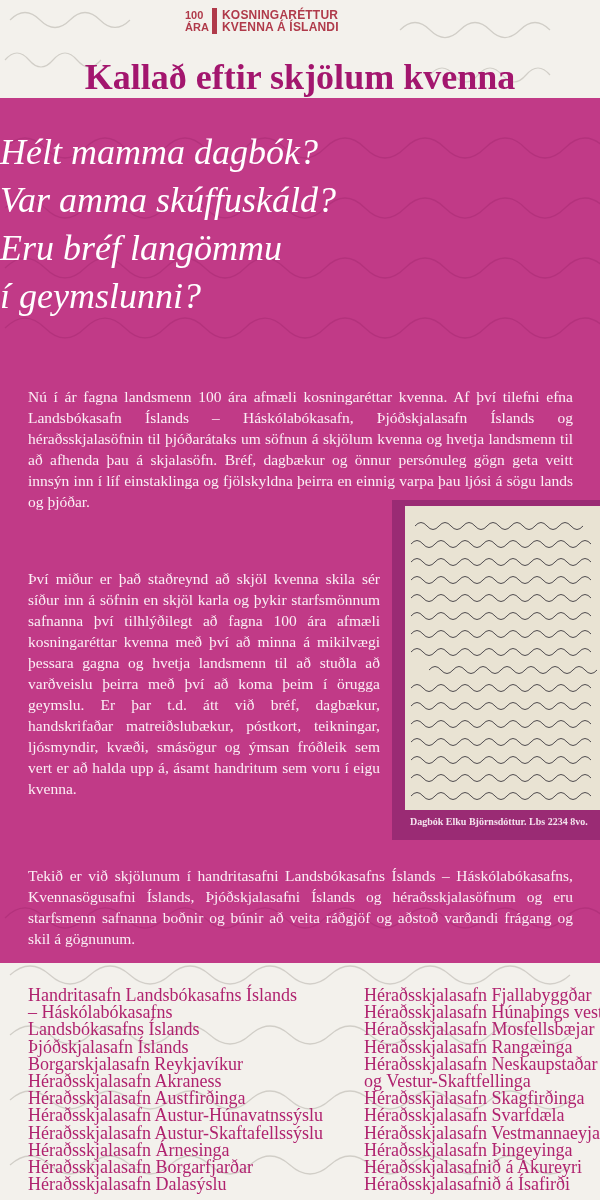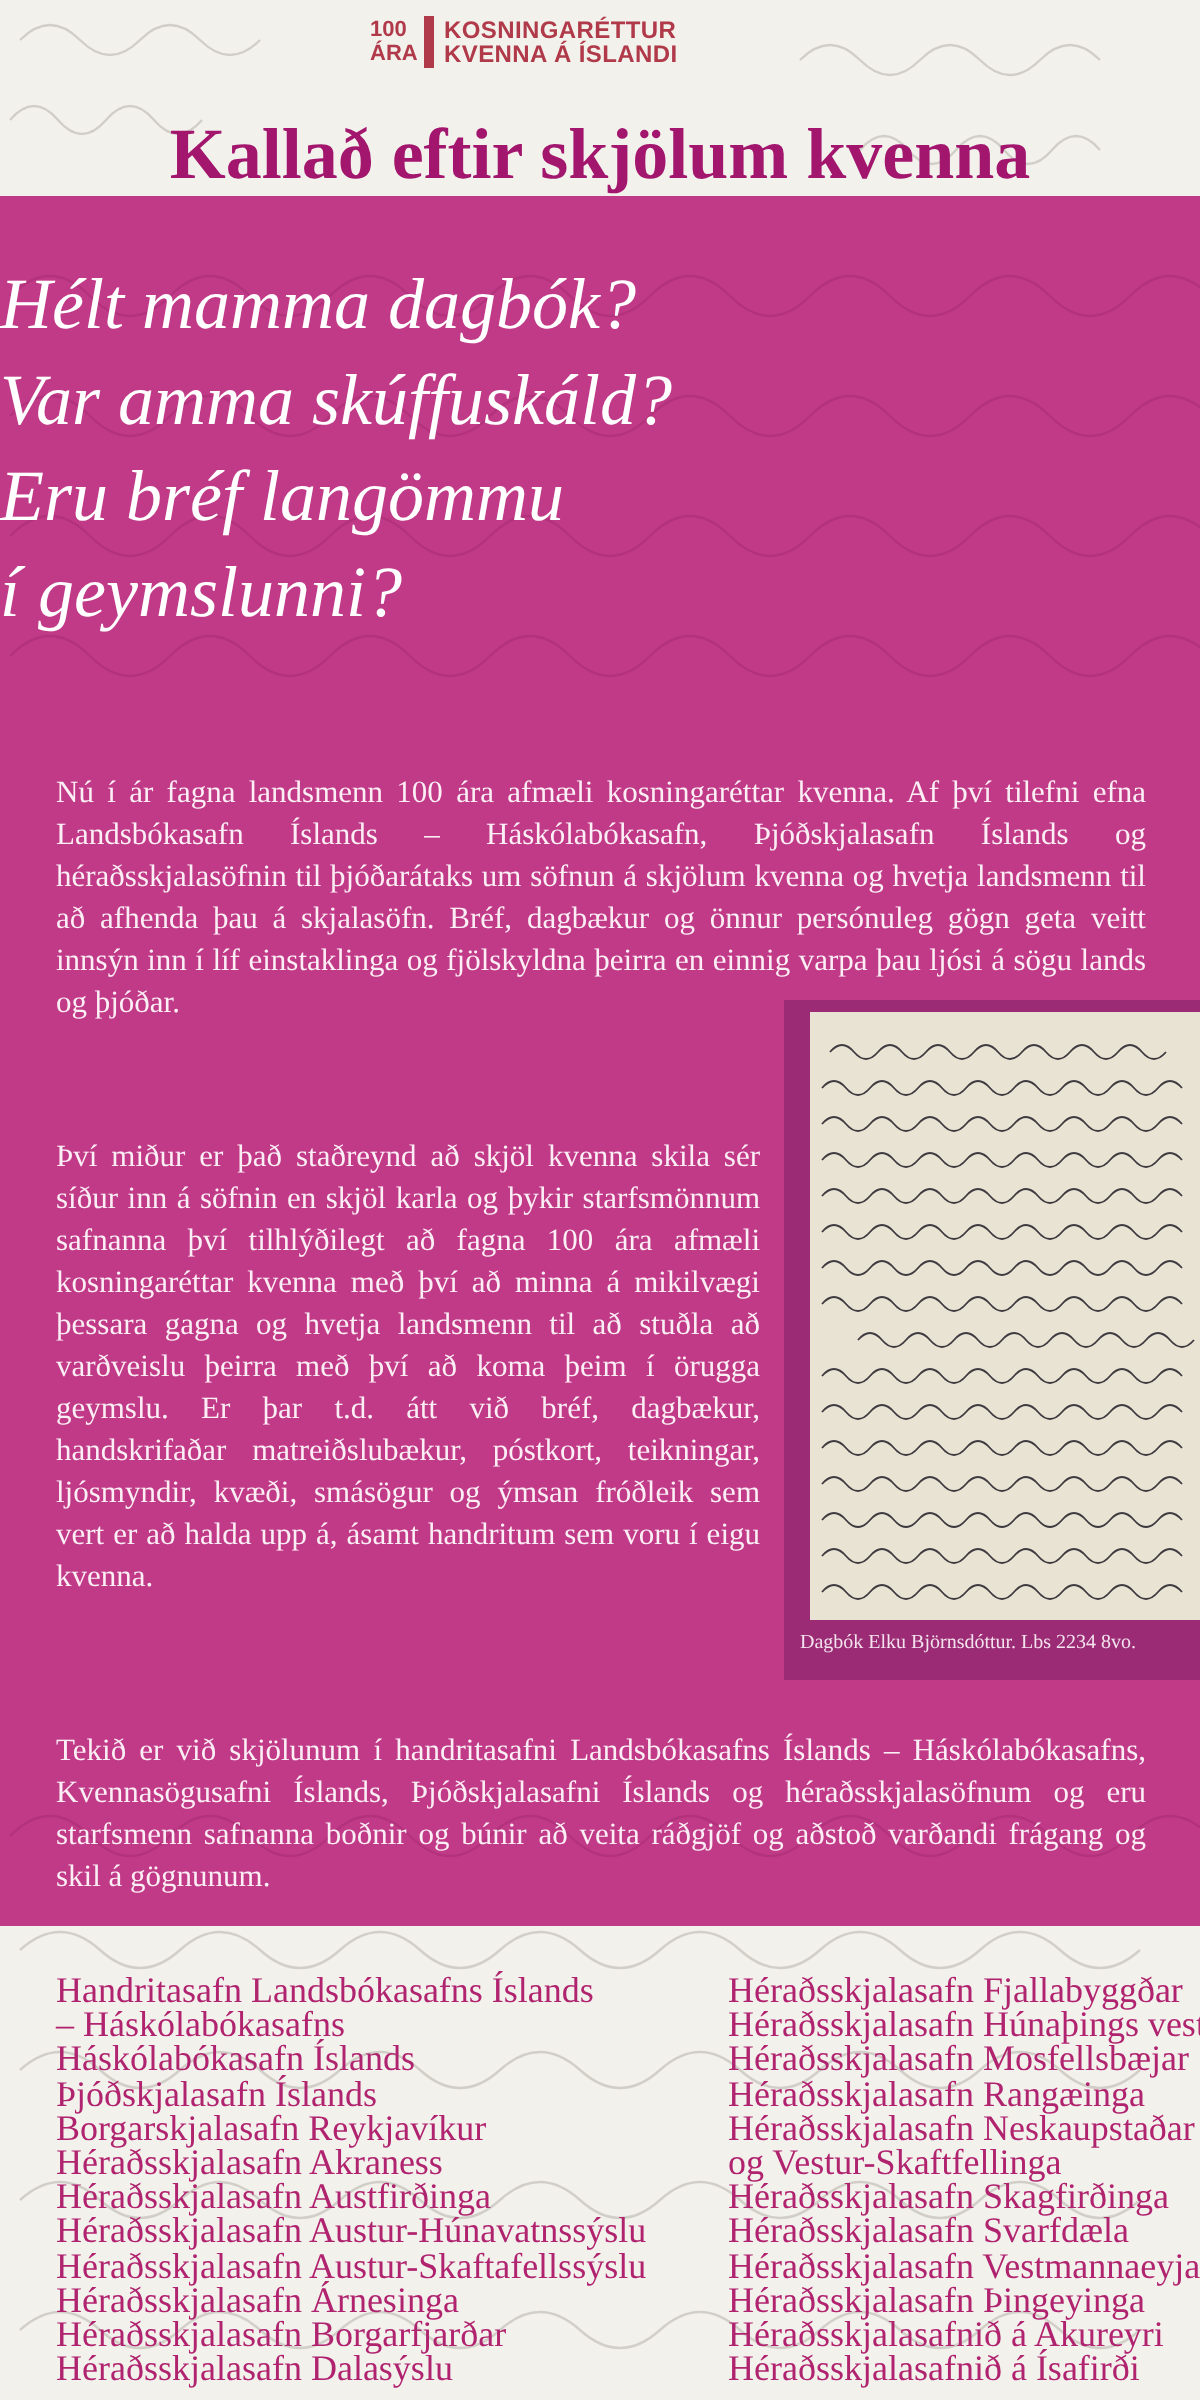--- a/index.html
+++ b/index.html
@@ -48,22 +48,22 @@
   .photo-wrap {
     position:absolute; left:392px; top:500px; width:208px; height:340px;
     background:#9a2b74;
   }
   .photo {
     position:absolute; left:13px; top:6px; width:195px; height:304px;
     background:#e9e3d3;
     overflow:hidden;
   }
   .caption {
-    position:absolute; left:8px; top:316px; width:190px;
-    font-family:"Liberation Serif", serif; font-size:10px; color:#f4e2ee;
+    position:absolute; left:18px; top:316px; width:190px;
+    font-family:"Liberation Serif", serif; font-size:10px; color:#f4e2ee;font-weight:bold;
   }
   .orgs { position:absolute; top:987px; color:#b0236f;
     font-family:"Liberation Serif", serif; font-size:18px; line-height:17.2px; }
   .orgs.left { left:28px; }
   .orgs.right { left:364px; }
   .orgs div { white-space:nowrap; }
 </style>
 </head>
 <body>
 
@@ -141,21 +141,21 @@
     </svg>
   </div>
   <div class="caption">Dagbók Elku Björnsdóttur. Lbs 2234 8vo.</div>
 </div>
 
 <div class="para p3">Tekið er við skjölunum í handritasafni Landsbókasafns Íslands – Háskólabókasafns, Kvennasögusafni Íslands, Þjóðskjalasafni Íslands og héraðsskjalasöfnum og eru starfsmenn safnanna boðnir og búnir að veita ráðgjöf og aðstoð varðandi frágang og skil á gögnunum.</div>
 
 <div class="orgs left">
   <div>Handritasafn Landsbókasafns Íslands</div>
   <div>– Háskólabókasafns</div>
-  <div>Háskólabókasafn Íslands</div>
+  <div>Landsbókasafns Íslands</div>
   <div>Þjóðskjalasafn Íslands</div>
   <div>Borgarskjalasafn Reykjavíkur</div>
   <div>Héraðsskjalasafn Akraness</div>
   <div>Héraðsskjalasafn Austfirðinga</div>
   <div>Héraðsskjalasafn Austur-Húnavatnssýslu</div>
   <div>Héraðsskjalasafn Austur-Skaftafellssýslu</div>
   <div>Héraðsskjalasafn Árnesinga</div>
   <div>Héraðsskjalasafn Borgarfjarðar</div>
   <div>Héraðsskjalasafn Dalasýslu</div>
 </div>

